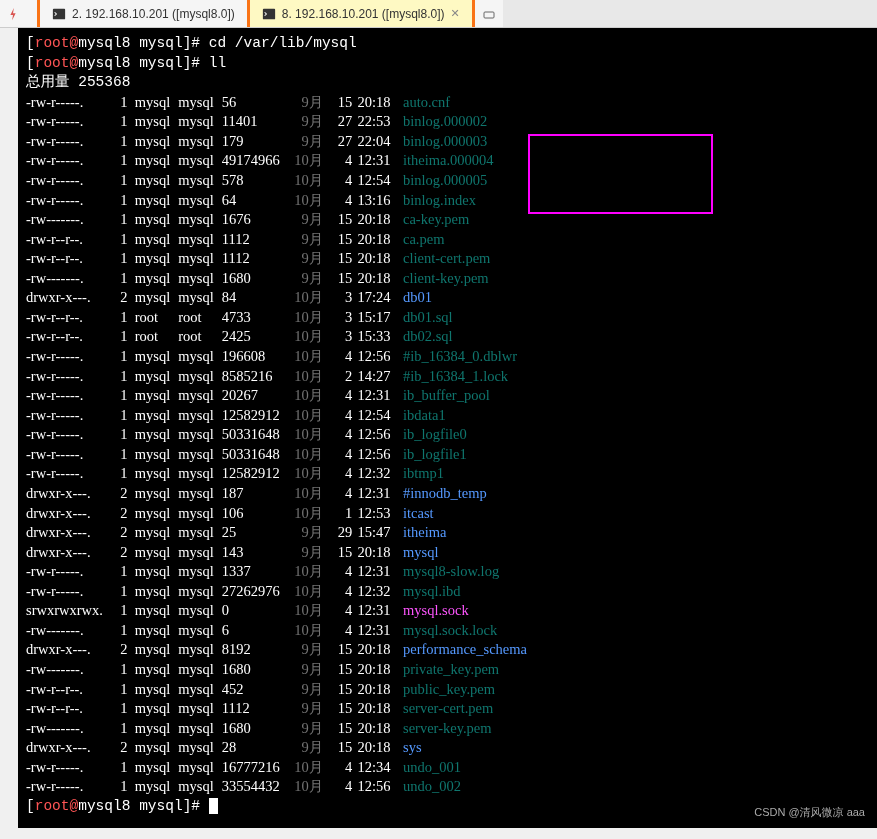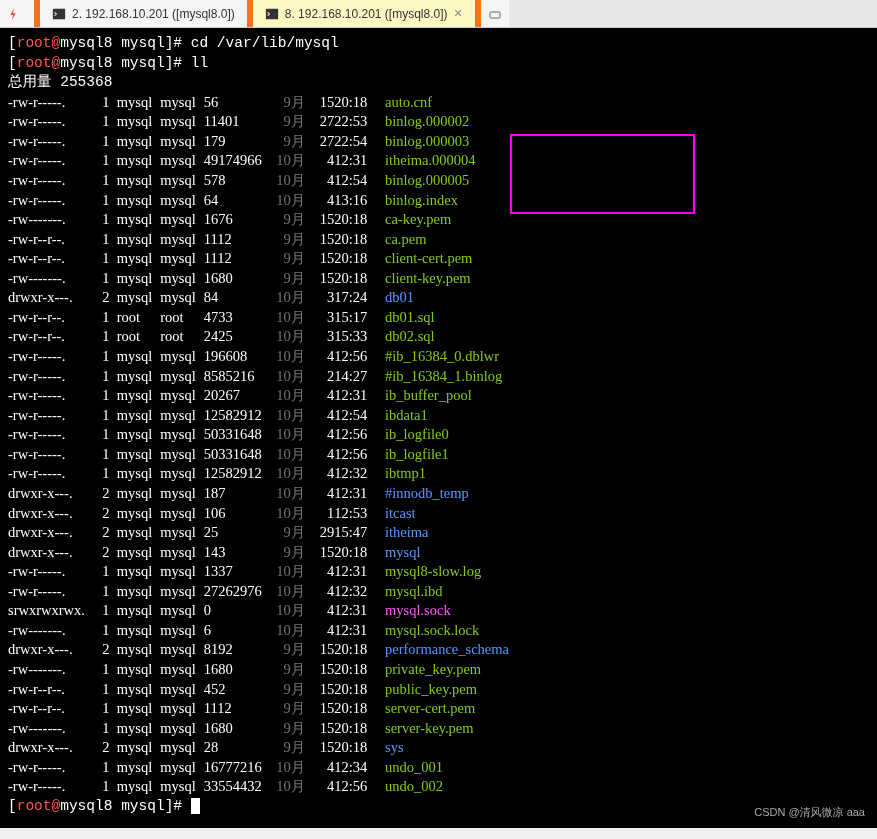--- a/index.html
+++ b/index.html
@@ -15,21 +15,21 @@
       height: 28px;
       align-items: stretch;
       border-bottom: 1px solid #ccc;
     }
     .tab {
       display: flex;
       align-items: center;
       padding: 0 12px;
       gap: 6px;
       background: #f5f5f5;
-      border-right: 6px solid #f97316;
+      border-right: 3px solid #f97316;
       font-family: Arial, sans-serif;
       font-size: 12px;
       color: #333;
       min-width: 140px;
     }
     .tab.active {
       background: #fef9c3;
     }
     .tab-icon {
       width: 14px;
@@ -50,20 +50,21 @@
       width: 28px;
       background: #f5f5f5;
     }
     .terminal {
       background: #000;
       color: #fff;
       padding: 6px 8px;
       line-height: 1.35;
       position: relative;
       min-height: 800px;
+      margin-left: 18px;
     }
     .line { white-space: pre; }
     .prompt-open { color: #fff; }
     .prompt-user { color: #ff5555; }
     .prompt-at { color: #ff5555; }
     .prompt-host { color: #fff; }
     .prompt-path { color: #fff; }
     .prompt-close { color: #fff; }
     .prompt-dollar { color: #fff; }
     .cmd { color: #fff; }
@@ -73,22 +74,22 @@
       font-family: Liberation Serif, serif;
     }
     .perms { color: #fff; width: 12ch; }
     .links { color: #fff; width: 2ch; text-align: right; }
     .sp1 { width: 1ch; }
     .owner { color: #fff; width: 6ch; }
     .group { color: #fff; width: 6ch; }
     .size { color: #fff; width: 9ch; }
     .month { color: #737373; width: 5ch; text-align: right; }
     .day { color: #fff; width: 4ch; text-align: right; }
-    .time { color: #fff; width: 6ch; text-align: left; }
-    .fname { color: #84cc16; padding-left: 1ch; }
+    .time { color: #fff; width: 6ch; text-align: center; }
+    .fname { color: #0f766e; padding-left: 1ch; }
     .dir { color: #5599ff; }
     .socket { color: #ff55ff; }
     .highlight-box {
       position: absolute;
       border: 2px solid #ff00ff;
       pointer-events: none;
     }
     .cursor {
       display: inline-block;
       width: 9px;
@@ -145,33 +146,33 @@
   </div>
 </div>
 
 <div class="terminal">
   <div class="line"><span class="prompt-open">[</span><span class="prompt-user">root</span><span class="prompt-at">@</span><span class="prompt-host">mysql8</span> <span class="prompt-path">mysql</span><span class="prompt-close">]</span><span class="prompt-dollar">#</span> <span class="cmd">cd /var/lib/mysql</span></div>
   <div class="line"><span class="prompt-open">[</span><span class="prompt-user">root</span><span class="prompt-at">@</span><span class="prompt-host">mysql8</span> <span class="prompt-path">mysql</span><span class="prompt-close">]</span><span class="prompt-dollar">#</span> <span class="cmd">ll</span></div>
   <div class="line">总用量 255368</div>
   <div id="file-list">
       <div class="row"><span class="perms">-rw-r-----.</span><span class="links">1</span><span class="sp1"> </span><span class="owner">mysql</span><span class="group">mysql</span><span class="size">56</span><span class="month">9月</span><span class="day">15</span><span class="time">20:18</span><span class="fname">auto.cnf</span></div>
       <div class="row"><span class="perms">-rw-r-----.</span><span class="links">1</span><span class="sp1"> </span><span class="owner">mysql</span><span class="group">mysql</span><span class="size">11401</span><span class="month">9月</span><span class="day">27</span><span class="time">22:53</span><span class="fname">binlog.000002</span></div>
-      <div class="row"><span class="perms">-rw-r-----.</span><span class="links">1</span><span class="sp1"> </span><span class="owner">mysql</span><span class="group">mysql</span><span class="size">179</span><span class="month">9月</span><span class="day">27</span><span class="time">22:54</span><span class="fname">binlog.000003</span></div>
+      <div class="row"><span class="perms">-rw-r-----.</span><span class="links">1</span><span class="sp1"> </span><span class="owner">mysql</span><span class="group">mysql</span><span class="size">179</span><span class="month">9月</span><span class="day">27</span><span class="time">22:04</span><span class="fname">binlog.000003</span></div>
       <div class="row"><span class="perms">-rw-r-----.</span><span class="links">1</span><span class="sp1"> </span><span class="owner">mysql</span><span class="group">mysql</span><span class="size">49174966</span><span class="month">10月</span><span class="day">4</span><span class="time">12:31</span><span class="fname">itheima.000004</span></div>
       <div class="row"><span class="perms">-rw-r-----.</span><span class="links">1</span><span class="sp1"> </span><span class="owner">mysql</span><span class="group">mysql</span><span class="size">578</span><span class="month">10月</span><span class="day">4</span><span class="time">12:54</span><span class="fname">binlog.000005</span></div>
       <div class="row"><span class="perms">-rw-r-----.</span><span class="links">1</span><span class="sp1"> </span><span class="owner">mysql</span><span class="group">mysql</span><span class="size">64</span><span class="month">10月</span><span class="day">4</span><span class="time">13:16</span><span class="fname">binlog.index</span></div>
       <div class="row"><span class="perms">-rw-------.</span><span class="links">1</span><span class="sp1"> </span><span class="owner">mysql</span><span class="group">mysql</span><span class="size">1676</span><span class="month">9月</span><span class="day">15</span><span class="time">20:18</span><span class="fname">ca-key.pem</span></div>
       <div class="row"><span class="perms">-rw-r--r--.</span><span class="links">1</span><span class="sp1"> </span><span class="owner">mysql</span><span class="group">mysql</span><span class="size">1112</span><span class="month">9月</span><span class="day">15</span><span class="time">20:18</span><span class="fname">ca.pem</span></div>
       <div class="row"><span class="perms">-rw-r--r--.</span><span class="links">1</span><span class="sp1"> </span><span class="owner">mysql</span><span class="group">mysql</span><span class="size">1112</span><span class="month">9月</span><span class="day">15</span><span class="time">20:18</span><span class="fname">client-cert.pem</span></div>
       <div class="row"><span class="perms">-rw-------.</span><span class="links">1</span><span class="sp1"> </span><span class="owner">mysql</span><span class="group">mysql</span><span class="size">1680</span><span class="month">9月</span><span class="day">15</span><span class="time">20:18</span><span class="fname">client-key.pem</span></div>
       <div class="row"><span class="perms">drwxr-x---.</span><span class="links">2</span><span class="sp1"> </span><span class="owner">mysql</span><span class="group">mysql</span><span class="size">84</span><span class="month">10月</span><span class="day">3</span><span class="time">17:24</span><span class="fname dir">db01</span></div>
       <div class="row"><span class="perms">-rw-r--r--.</span><span class="links">1</span><span class="sp1"> </span><span class="owner">root </span><span class="group">root </span><span class="size">4733</span><span class="month">10月</span><span class="day">3</span><span class="time">15:17</span><span class="fname">db01.sql</span></div>
       <div class="row"><span class="perms">-rw-r--r--.</span><span class="links">1</span><span class="sp1"> </span><span class="owner">root </span><span class="group">root </span><span class="size">2425</span><span class="month">10月</span><span class="day">3</span><span class="time">15:33</span><span class="fname">db02.sql</span></div>
       <div class="row"><span class="perms">-rw-r-----.</span><span class="links">1</span><span class="sp1"> </span><span class="owner">mysql</span><span class="group">mysql</span><span class="size">196608</span><span class="month">10月</span><span class="day">4</span><span class="time">12:56</span><span class="fname">#ib_16384_0.dblwr</span></div>
-      <div class="row"><span class="perms">-rw-r-----.</span><span class="links">1</span><span class="sp1"> </span><span class="owner">mysql</span><span class="group">mysql</span><span class="size">8585216</span><span class="month">10月</span><span class="day">2</span><span class="time">14:27</span><span class="fname">#ib_16384_1.binlog</span></div>
+      <div class="row"><span class="perms">-rw-r-----.</span><span class="links">1</span><span class="sp1"> </span><span class="owner">mysql</span><span class="group">mysql</span><span class="size">8585216</span><span class="month">10月</span><span class="day">2</span><span class="time">14:27</span><span class="fname">#ib_16384_1.lock</span></div>
       <div class="row"><span class="perms">-rw-r-----.</span><span class="links">1</span><span class="sp1"> </span><span class="owner">mysql</span><span class="group">mysql</span><span class="size">20267</span><span class="month">10月</span><span class="day">4</span><span class="time">12:31</span><span class="fname">ib_buffer_pool</span></div>
       <div class="row"><span class="perms">-rw-r-----.</span><span class="links">1</span><span class="sp1"> </span><span class="owner">mysql</span><span class="group">mysql</span><span class="size">12582912</span><span class="month">10月</span><span class="day">4</span><span class="time">12:54</span><span class="fname">ibdata1</span></div>
       <div class="row"><span class="perms">-rw-r-----.</span><span class="links">1</span><span class="sp1"> </span><span class="owner">mysql</span><span class="group">mysql</span><span class="size">50331648</span><span class="month">10月</span><span class="day">4</span><span class="time">12:56</span><span class="fname">ib_logfile0</span></div>
       <div class="row"><span class="perms">-rw-r-----.</span><span class="links">1</span><span class="sp1"> </span><span class="owner">mysql</span><span class="group">mysql</span><span class="size">50331648</span><span class="month">10月</span><span class="day">4</span><span class="time">12:56</span><span class="fname">ib_logfile1</span></div>
       <div class="row"><span class="perms">-rw-r-----.</span><span class="links">1</span><span class="sp1"> </span><span class="owner">mysql</span><span class="group">mysql</span><span class="size">12582912</span><span class="month">10月</span><span class="day">4</span><span class="time">12:32</span><span class="fname">ibtmp1</span></div>
       <div class="row"><span class="perms">drwxr-x---.</span><span class="links">2</span><span class="sp1"> </span><span class="owner">mysql</span><span class="group">mysql</span><span class="size">187</span><span class="month">10月</span><span class="day">4</span><span class="time">12:31</span><span class="fname dir">#innodb_temp</span></div>
       <div class="row"><span class="perms">drwxr-x---.</span><span class="links">2</span><span class="sp1"> </span><span class="owner">mysql</span><span class="group">mysql</span><span class="size">106</span><span class="month">10月</span><span class="day">1</span><span class="time">12:53</span><span class="fname dir">itcast</span></div>
       <div class="row"><span class="perms">drwxr-x---.</span><span class="links">2</span><span class="sp1"> </span><span class="owner">mysql</span><span class="group">mysql</span><span class="size">25</span><span class="month">9月</span><span class="day">29</span><span class="time">15:47</span><span class="fname dir">itheima</span></div>
       <div class="row"><span class="perms">drwxr-x---.</span><span class="links">2</span><span class="sp1"> </span><span class="owner">mysql</span><span class="group">mysql</span><span class="size">143</span><span class="month">9月</span><span class="day">15</span><span class="time">20:18</span><span class="fname dir">mysql</span></div>
       <div class="row"><span class="perms">-rw-r-----.</span><span class="links">1</span><span class="sp1"> </span><span class="owner">mysql</span><span class="group">mysql</span><span class="size">1337</span><span class="month">10月</span><span class="day">4</span><span class="time">12:31</span><span class="fname">mysql8-slow.log</span></div>

